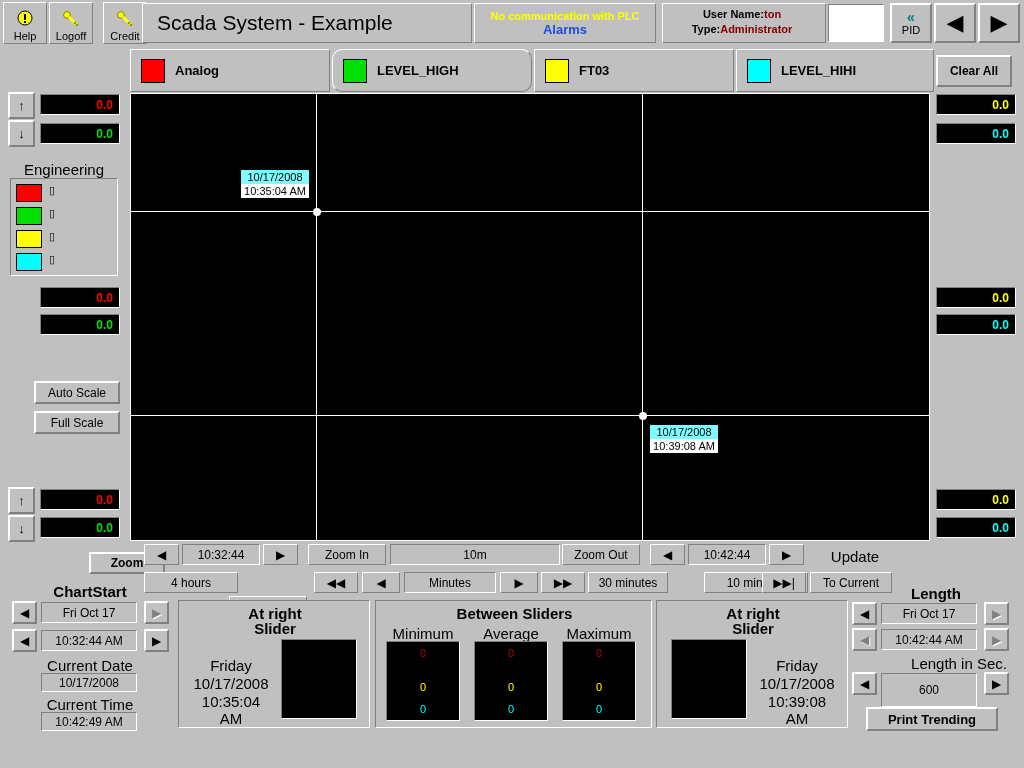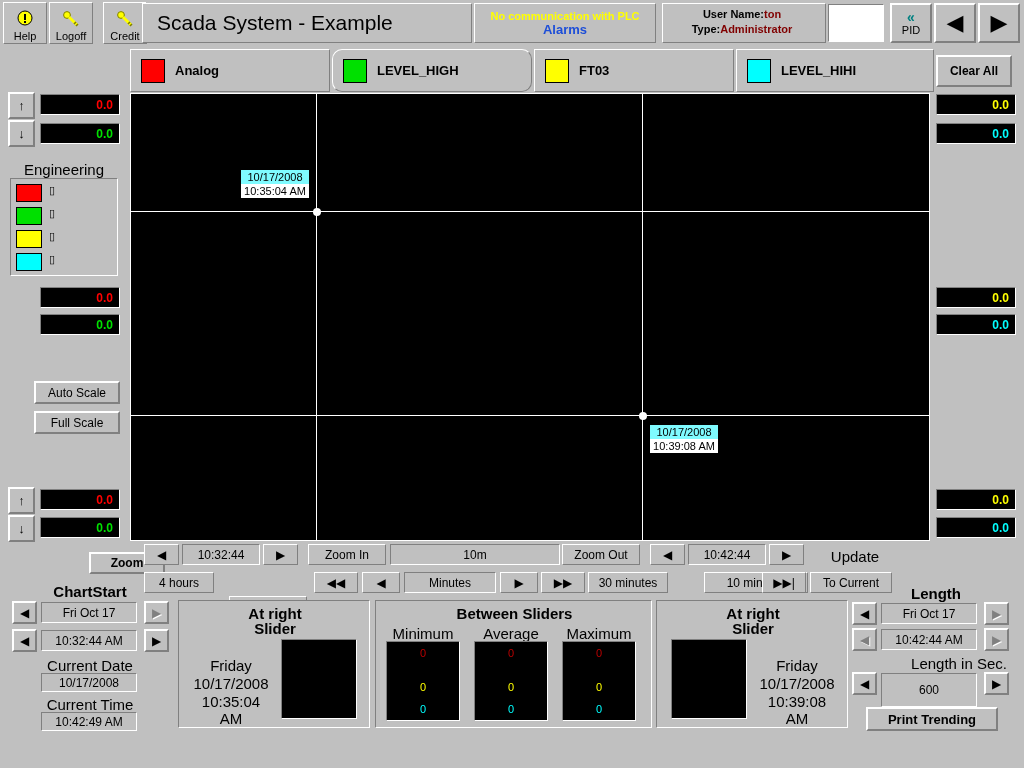--- a/index.html
+++ b/index.html
@@ -312,21 +312,21 @@
   <div class="btn thin pos" style="left:562px; top:544px; width:78px; height:21px;">Zoom Out</div>
   <div class="btn thin pos" style="left:650px; top:544px; width:35px; height:21px;">
     <span>◀</span>
   </div>
   <div class="field pos" style="left:688px; top:544px; width:78px; height:21px;">10:42:44</div>
   <div class="btn thin pos" style="left:769px; top:544px; width:35px; height:21px;">
     <span>▶</span>
   </div>
   <div class="lbl pos" style="left:820px; top:548px; width:70px;">Update</div>
 
-  <div class="btn thin pos" style="left:144px; top:572px; width:70px; height:21px;">4 hours</div>
+  <div class="btn thin pos" style="left:144px; top:572px; width:94px; height:21px;">4 hours</div>
   <div class="btn thin pos" style="left:229px; top:596px; width:78px; height:35px;">1 hour</div>
   <div class="btn thin pos" style="left:314px; top:572px; width:44px; height:21px;">
     <span>◀◀</span>
   </div>
   <div class="btn thin pos" style="left:362px; top:572px; width:38px; height:21px;">
     <span>◀</span>
   </div>
   <div class="field pos" style="left:404px; top:572px; width:92px; height:21px;">Minutes</div>
   <div class="btn thin pos" style="left:500px; top:572px; width:38px; height:21px;">
     <span>▶</span>

